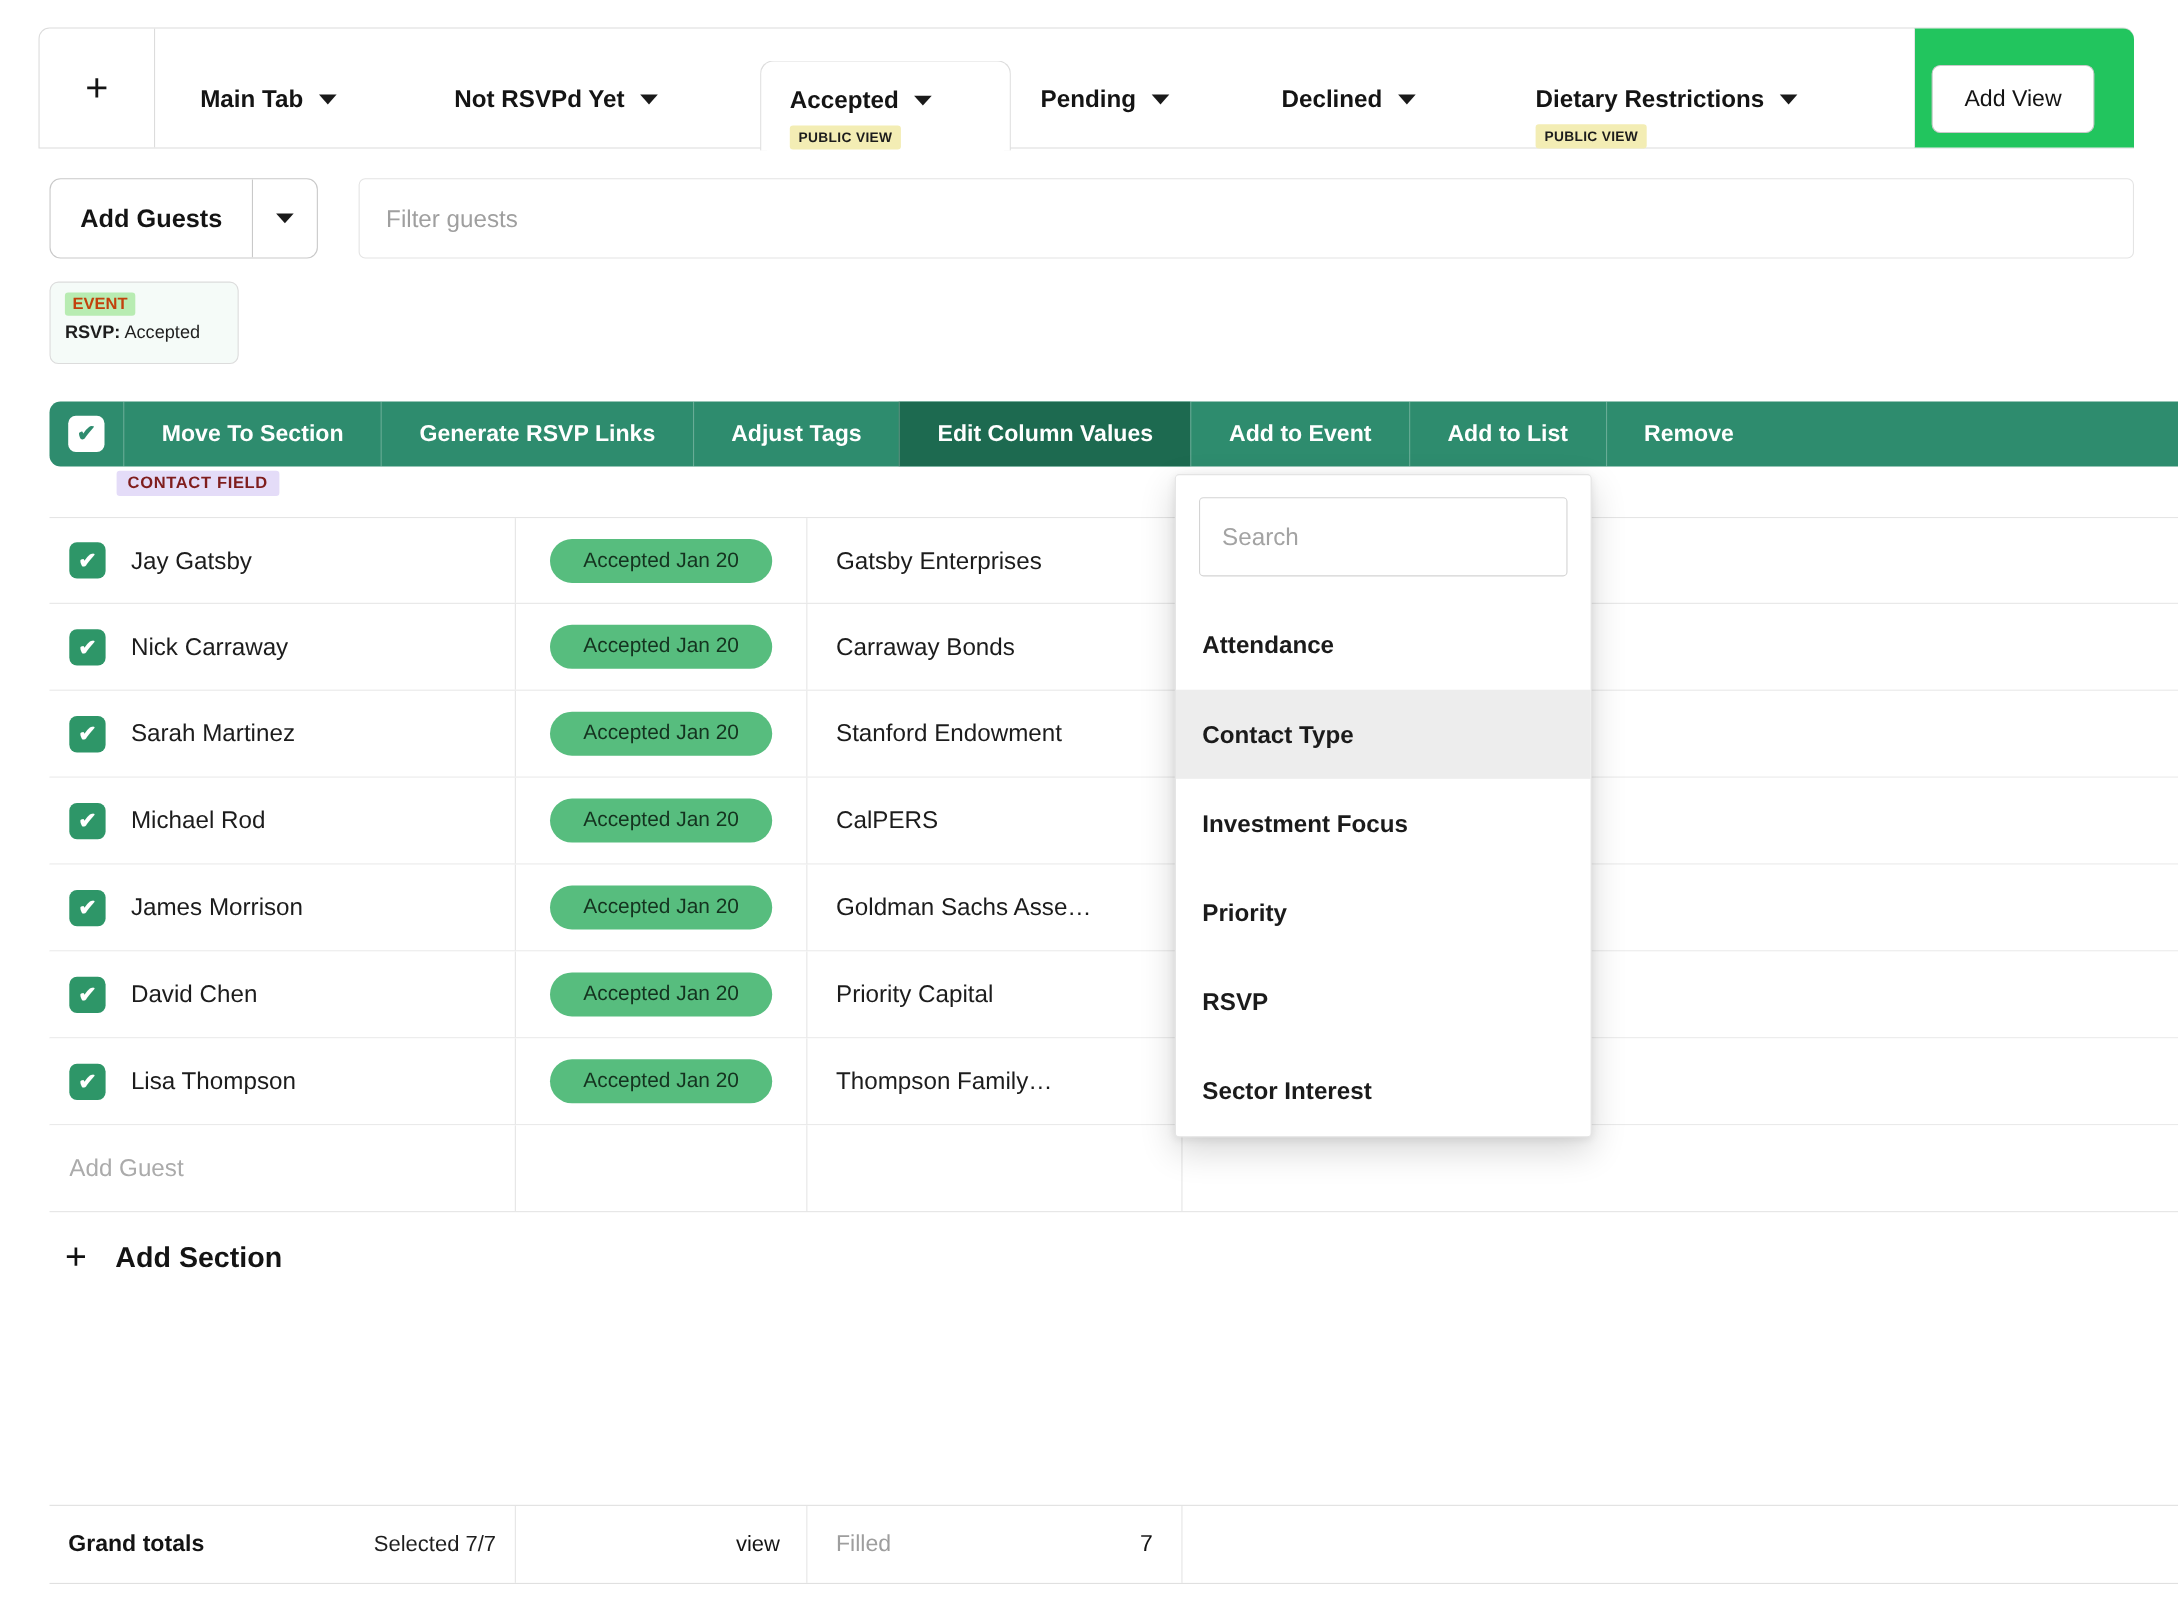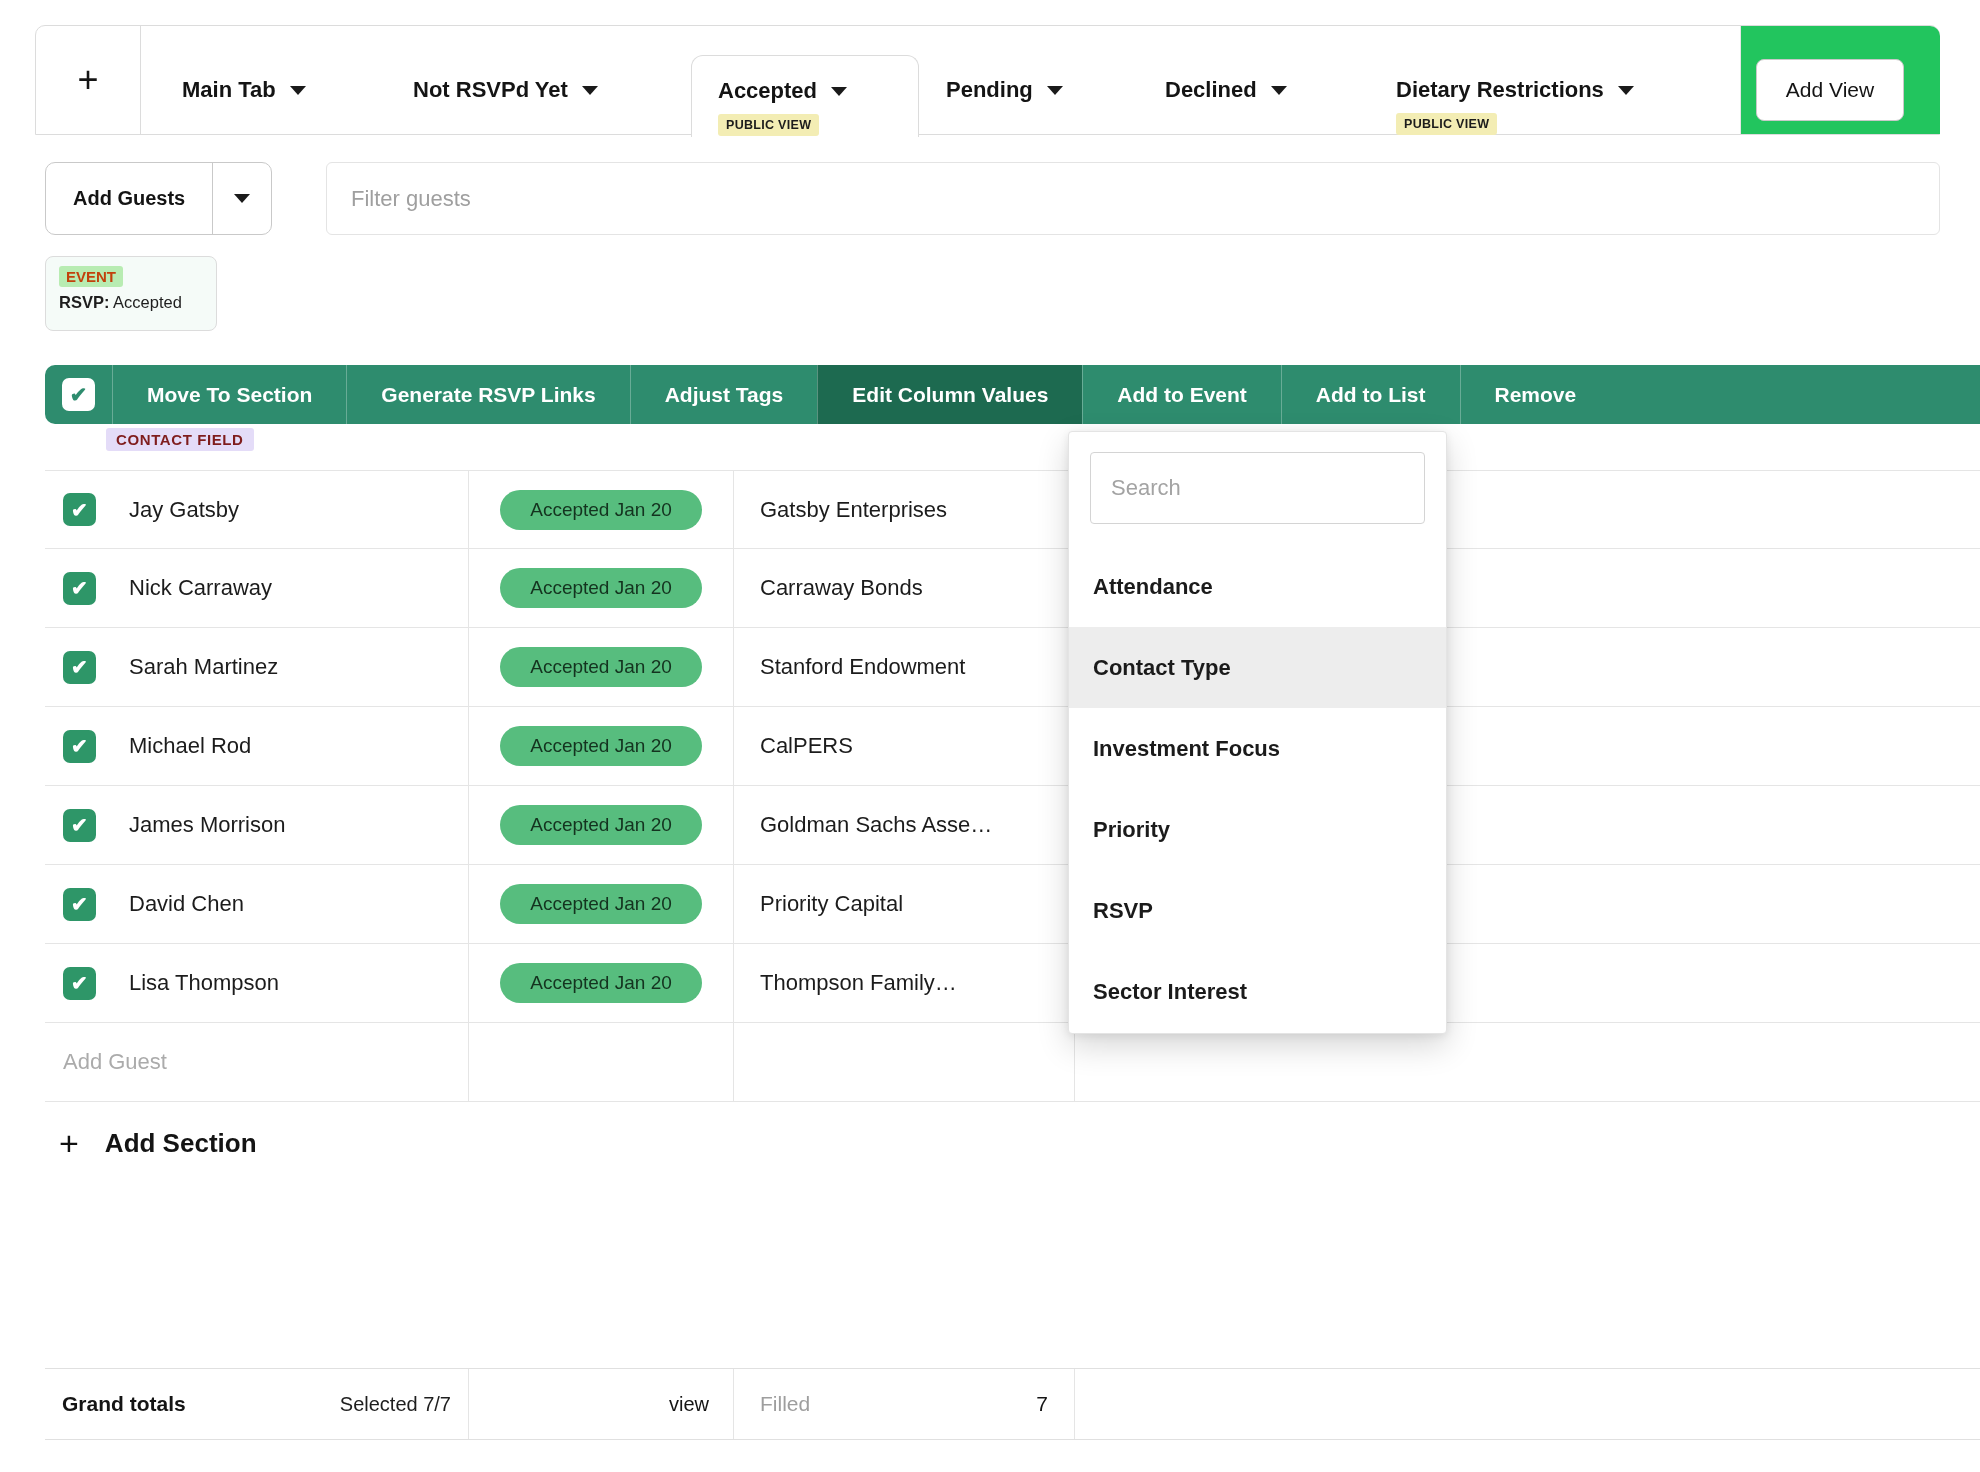--- a/index.html
+++ b/index.html
@@ -29,21 +29,21 @@
   .tab-dietary  { left:1360px; }
   .addview-zone { position:absolute; left:1704px; top:0; width:200px; height:108px;
     background:#22c55e; border-left:1px solid #e5e5e5; border-radius:0 10px 0 0; }
   .addview-btn { position:absolute; left:15px; top:33px; width:148px; height:62px;
     background:#fff; border:1px solid #c9c9c9; border-radius:8px; font-size:21px; font-weight:500;
     display:flex; align-items:center; justify-content:center; cursor:pointer; }
 
   
   .add-guests { position:absolute; left:45px; top:162px; height:73px; display:flex;
     border:1px solid #c9c9c9; border-radius:10px; background:#fff; overflow:hidden; }
-  .ag-main { display:flex; align-items:center; padding:0 27px; font-size:20px; font-weight:700; cursor:pointer; }
+  .ag-main { display:flex; align-items:center; padding:0 27px; font-size:23px; font-weight:700; cursor:pointer; }
   .ag-div { width:1px; background:#c9c9c9; }
   .ag-caret { width:58px; display:flex; align-items:center; justify-content:center; cursor:pointer; }
   .filter-input { position:absolute; left:326px; top:162px; width:1614px; height:73px;
     border:1px solid #e4e4e4; border-radius:6px; font-size:22px; padding:0 24px; color:#333;
     font-family:"Liberation Sans", sans-serif; outline:none; }
   .filter-input::placeholder { color:#9f9f9f; }
 
   
   .chip { position:absolute; left:45px; top:256px; width:172px; height:75px;
     border:1px solid #dcdcdc; border-radius:8px; background:#f5fbf8; padding:9px 13px; cursor:pointer; }
@@ -69,21 +69,21 @@
     font-size:15px; font-weight:700; letter-spacing:.6px; padding:3px 10px; border-radius:3px; }
 
   
   .gtable { position:absolute; left:45px; top:470px; width:1935px; }
   .trow { display:flex; height:79px; border-bottom:1px solid #e5e5e5; align-items:stretch; background:#fff; }
   .trow:first-child { border-top:1px solid #e5e5e5; }
   .c1 { width:424px; display:flex; align-items:center; padding-left:18px; border-right:1px solid #e5e5e5; }
   .row-checkbox { width:33px; height:33px; background:#2E9668; border-radius:7px; flex:none;
     display:flex; align-items:center; justify-content:center; cursor:pointer; }
   .row-checkbox::after { content:"✔"; color:#fff; font-size:20px; font-weight:700; }
-  .guest-name { margin-left:33px; font-size:22px; color:#1c1c1c; cursor:pointer; white-space:nowrap; }
+  .guest-name { margin-left:23px; font-size:22px; color:#1c1c1c; cursor:pointer; white-space:nowrap; }
   .c2 { width:265px; display:flex; align-items:center; justify-content:center; border-right:1px solid #e5e5e5; }
   .pill { background:#57BD7E; color:#14331f; font-size:19px; padding:9px 30px; border-radius:24px;
     white-space:nowrap; cursor:pointer; }
   .c3 { width:341px; display:flex; align-items:center; padding:0 26px; border-right:1px solid #e5e5e5;
     font-size:22px; color:#1c1c1c; overflow:hidden; white-space:nowrap; cursor:pointer; }
   .c4 { flex:1; }
   .add-guest-input { border:none; outline:none; font-size:22px; width:300px; color:#333;
     font-family:"Liberation Sans", sans-serif; background:transparent; }
   .add-guest-input::placeholder { color:#ababab; }
 

